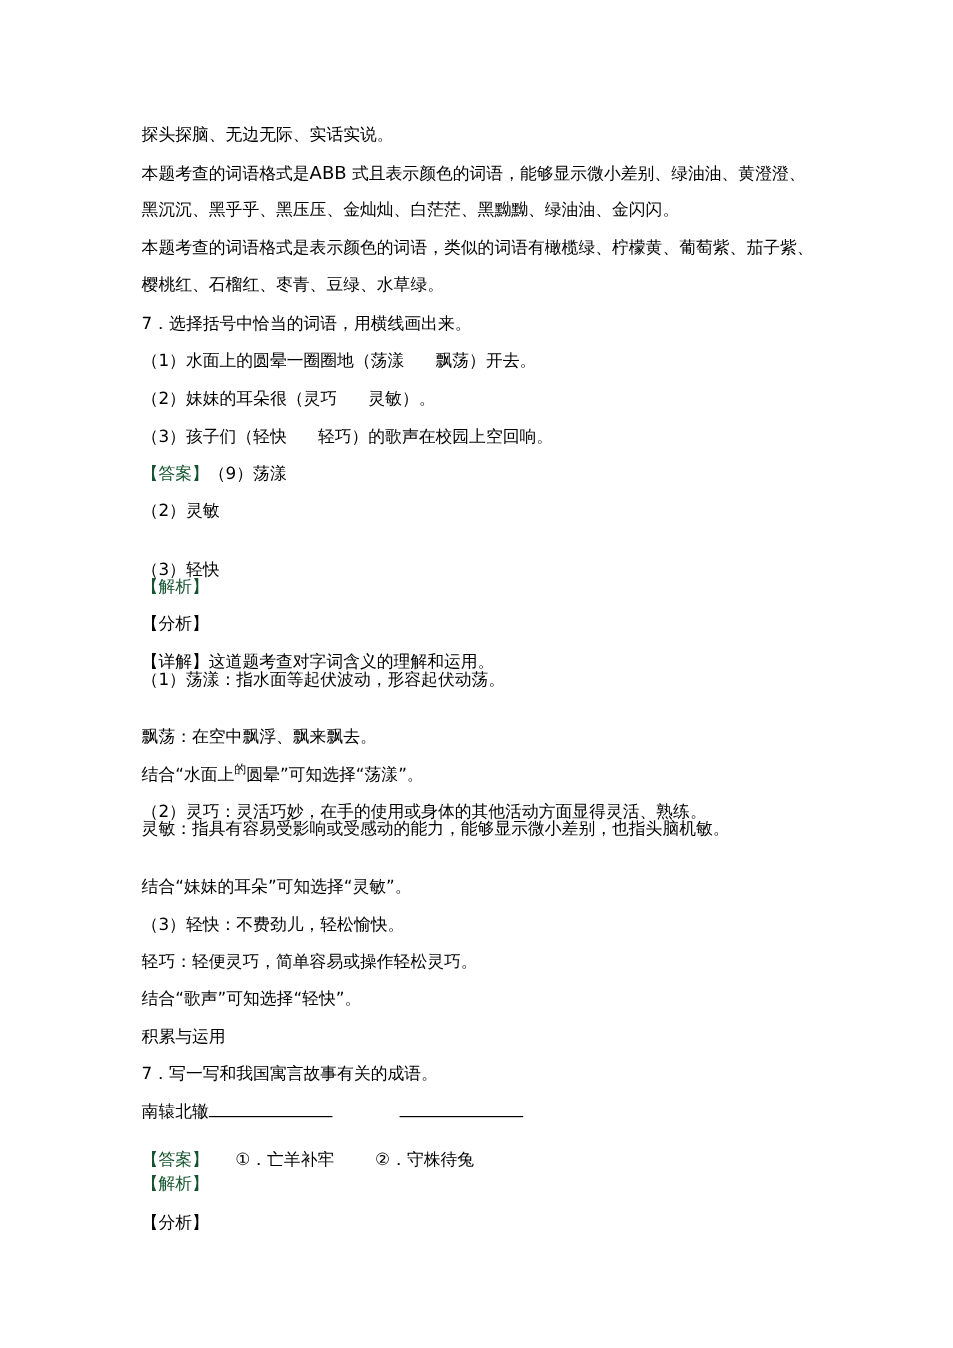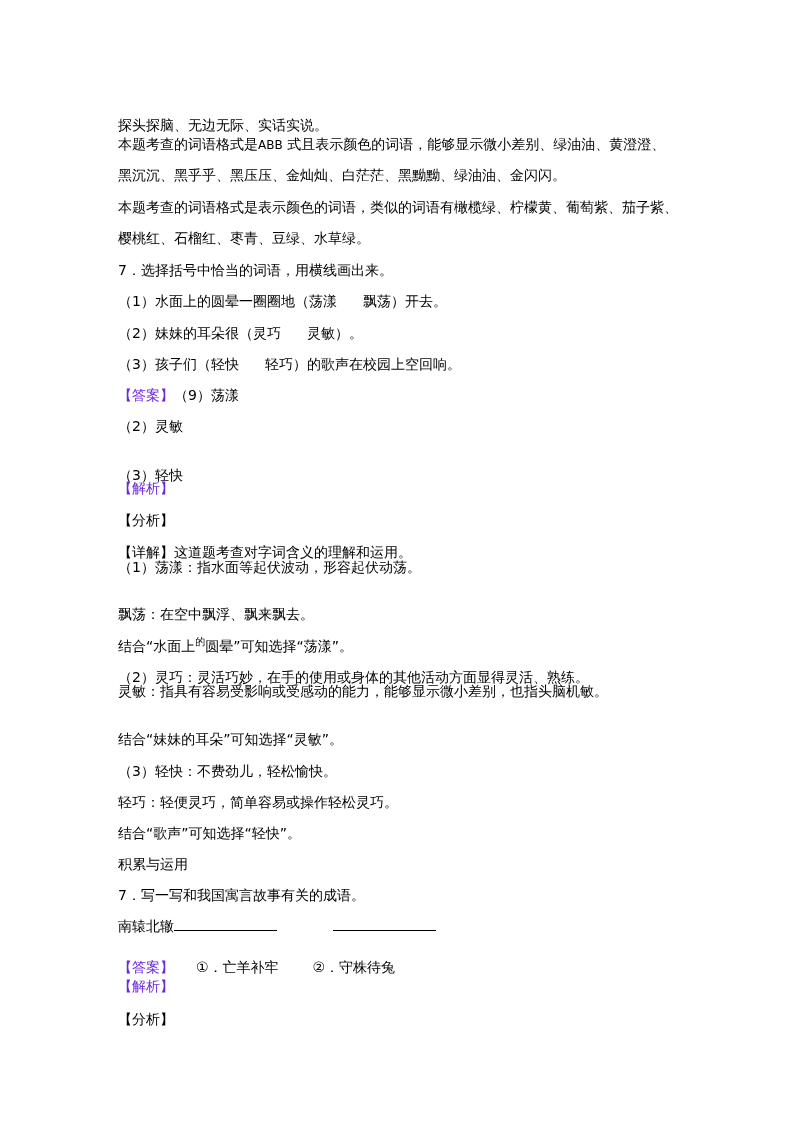--- a/index.html
+++ b/index.html
@@ -1,33 +1,33 @@
 <!DOCTYPE html>
 <html><head>
 <meta charset="utf-8">
 <style>
   html, body { margin: 0; padding: 0; background: #ffffff; }
   body { width: 794px; height: 1123px; position: relative; overflow: hidden;
          font-family: "DejaVu Sans", "Liberation Sans", sans-serif; color: #000; }
   .page { position: absolute; left: 118px; top: 0; width: 570px; }
   .line { position: absolute; left: 0; white-space: nowrap; font-size: 14px; line-height: 18px; height: 18px; }
-  .blue { color: #6d28d9; font-family: Liberation Serif, serif; }
+  .blue { color: #14532d; }
   .sup { font-size: 10px; position: relative; top: -6px; }
   .blank { display: inline-block; width: 103px; border-bottom: 1px solid #000; height: 14px; vertical-align: baseline; }
   .gap { display: inline-block; width: 56px; }
   .gap2 { display: inline-block; width: 26px; }
   .gap3 { display: inline-block; width: 34px; }
   .gap4 { display: inline-block; width: 22px; }
-  .abb { font-size: 12px; }
+  .abb { font-size: 15px; }
 </style>
 </head>
 <body>
 
 <div class="page">
-  <div class="line" style="top:116px">探头探脑、无边无际、实话实说。</div>
+  <div class="line" style="top:104px">探头探脑、无边无际、实话实说。</div>
   <div class="line" style="top:135px"><span>本题考查的词语格式是</span><span class="abb">ABB</span> <span>式且表示颜色的词语，能够显示微小差别、绿油油、黄澄澄、</span></div>
   <div class="line" style="top:166px">黑沉沉、黑乎乎、黑压压、金灿灿、白茫茫、黑黝黝、绿油油、金闪闪。</div>
   <div class="line" style="top:198px">本题考查的词语格式是表示颜色的词语，类似的词语有橄榄绿、柠檬黄、葡萄紫、茄子紫、</div>
   <div class="line" style="top:229px">樱桃红、石榴红、枣青、豆绿、水草绿。</div>
 
   <div class="line" style="top:261px">7．选择括号中恰当的词语，用横线画出来。</div>
   <div class="line" style="top:292px"><span>（1）水面上的圆晕一圈圈地（荡漾</span><span class="gap2"></span><span>飘荡）开去。</span></div>
   <div class="line" style="top:324px"><span>（2）妹妹的耳朵很（灵巧</span><span class="gap2"></span><span>灵敏）。</span></div>
   <div class="line" style="top:355px"><span>（3）孩子们（轻快</span><span class="gap2"></span><span>轻巧）的歌声在校园上空回响。</span></div>
 

